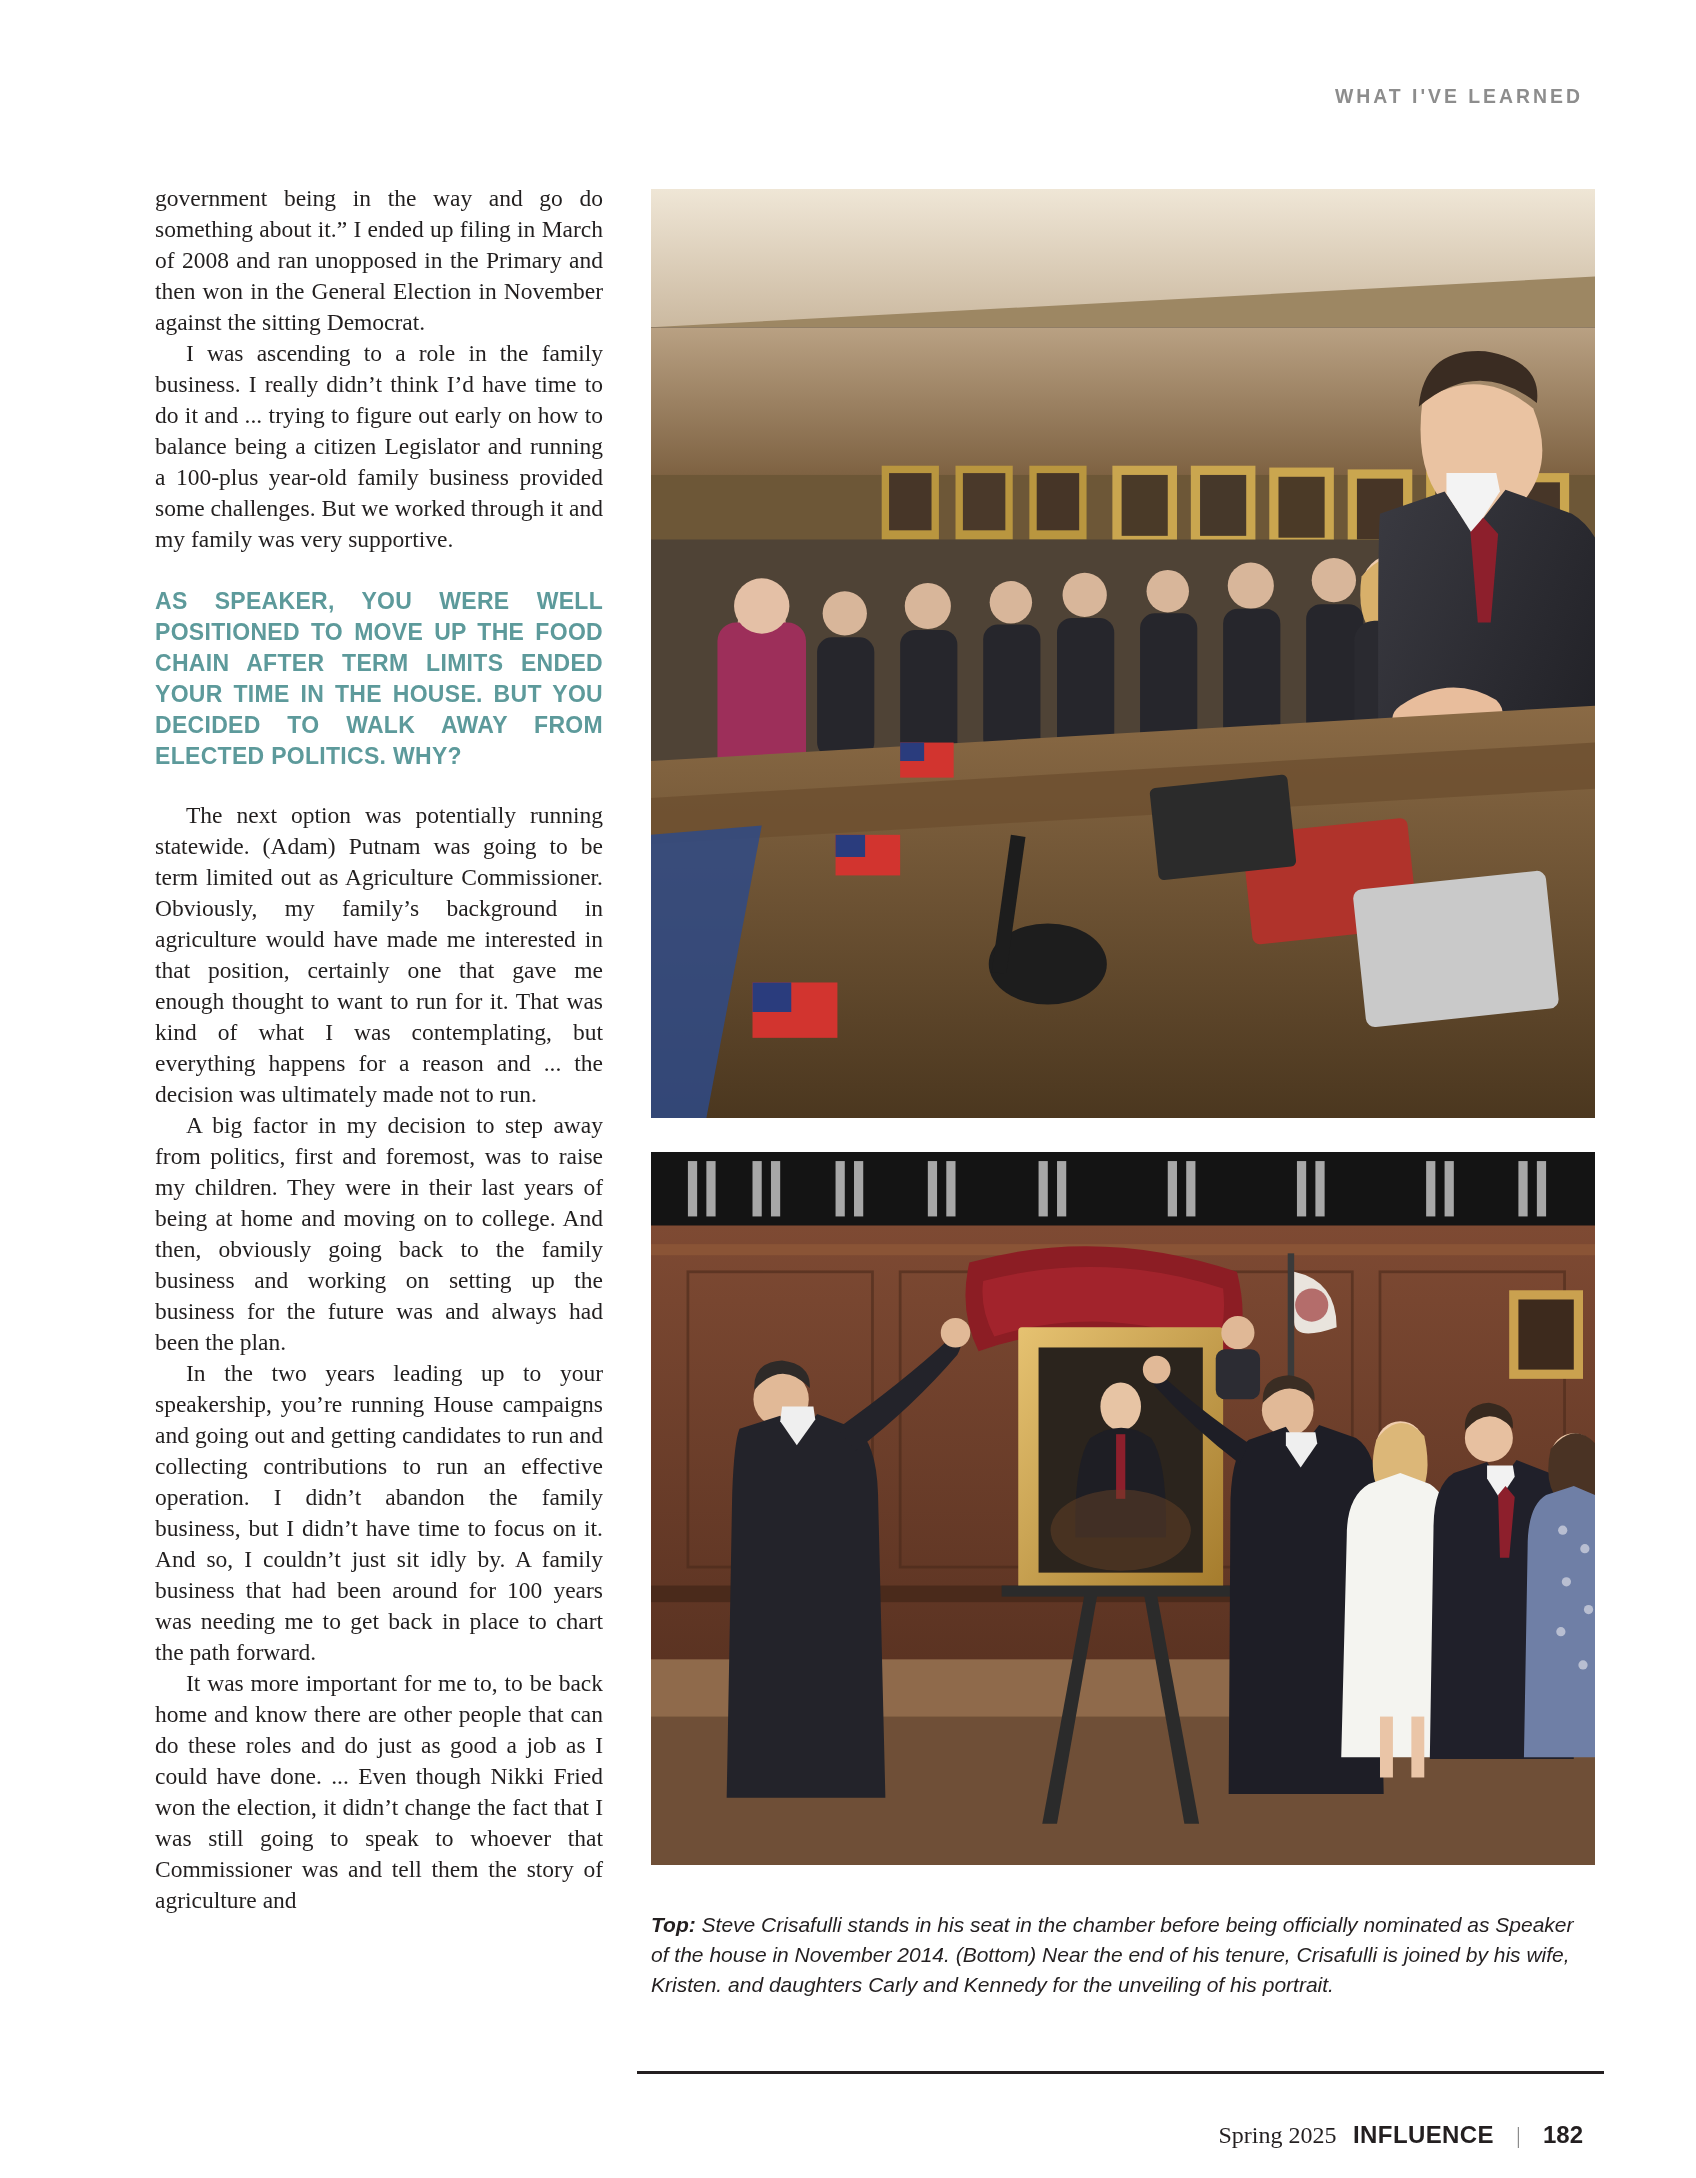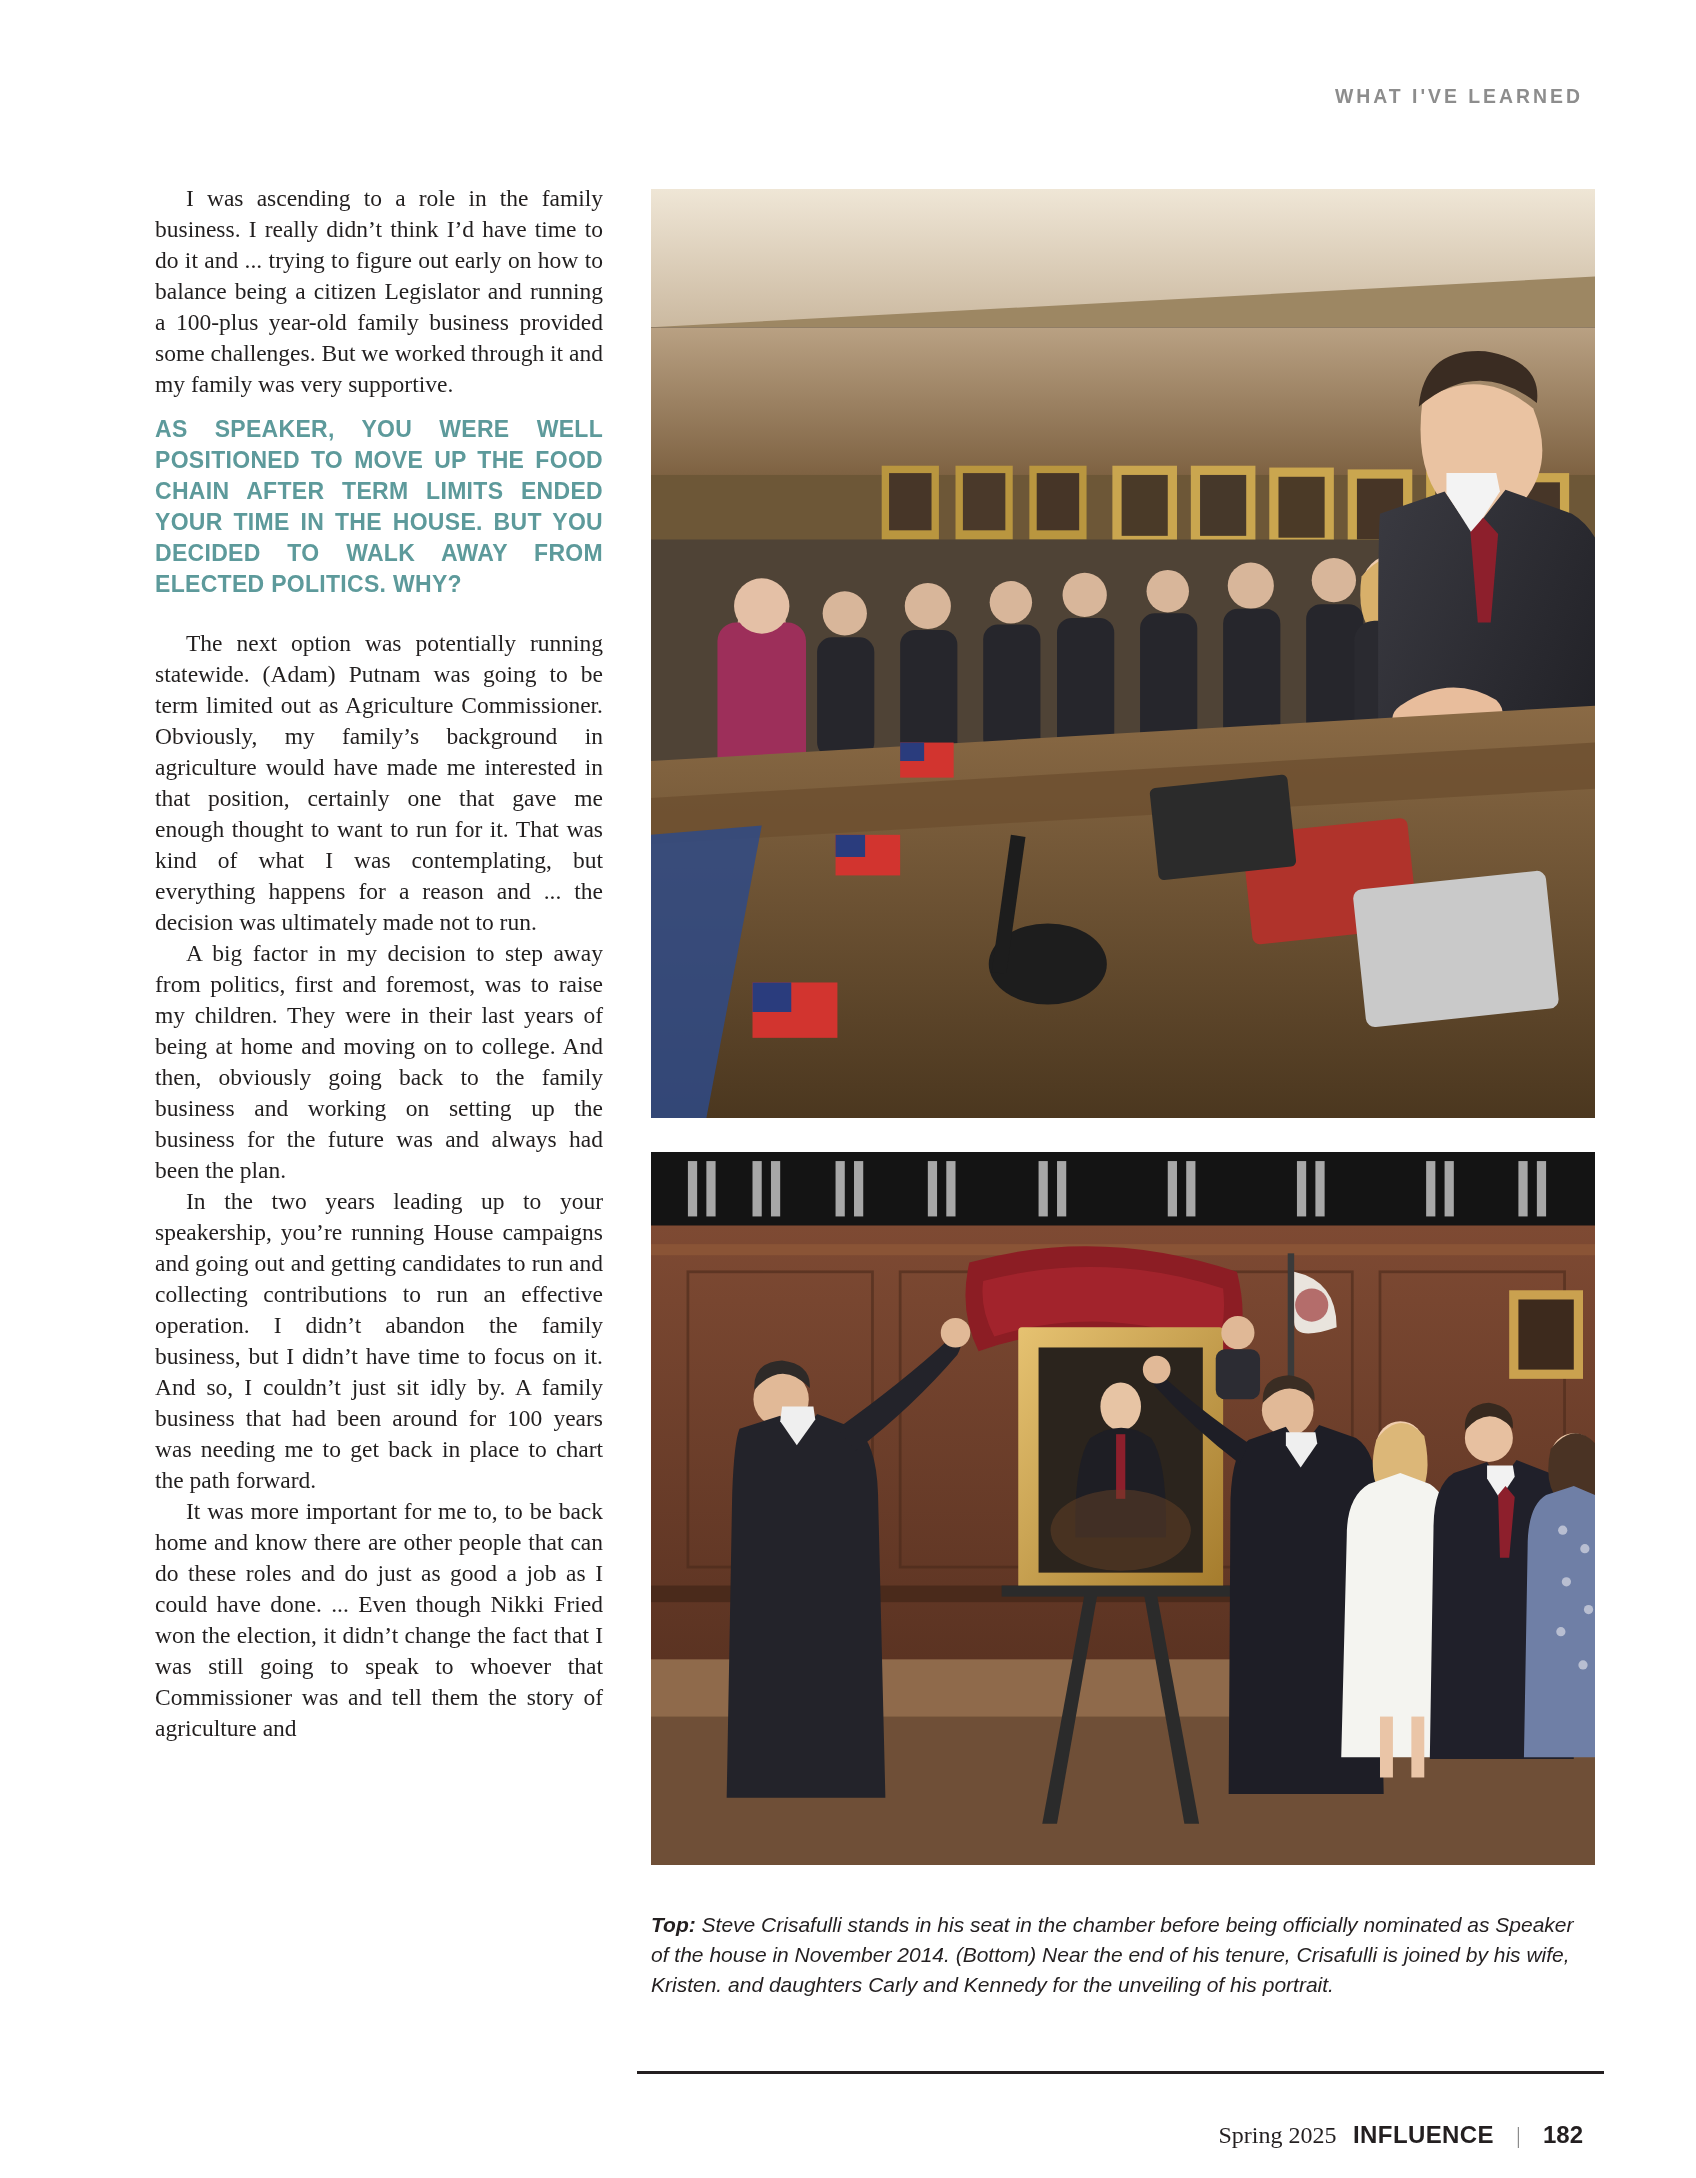--- a/index.html
+++ b/index.html
@@ -50,21 +50,21 @@
     margin: 0;
     text-indent: 31px;
   }
   .column p.no-indent {
     text-indent: 0;
   }
   .column p.last-line-left {
     text-align-last: left;
   }
   .question {
-    margin: 14px 0 28px 0;
+    margin: 31px 0 28px 0;
     font-family: "Liberation Sans", sans-serif;
     font-weight: 700;
     font-size: 23px;
     line-height: 31px;
     letter-spacing: 0.3px;
     color: #5d9a9b;
     text-align: justify;
     text-align-last: left;
   }
   .bold-name {
@@ -144,20 +144,21 @@
   }
 </style>
 </head>
 <body>
 
 <div class="page">
 
   <div class="running-head">WHAT I'VE LEARNED</div>
 
   <div class="column">
+    <p class="no-indent">government being in the way and go do something about it.” I ended up filing in March of 2008 and ran unopposed in the Primary and then won in the General Election in November against the sitting Democrat.</p>
     <p>I was ascending to a role in the family business. I really didn’t think I’d have time to do it and ... trying to figure out early on how to balance being a citizen Legislator and running a 100-plus year-old family business provided some challenges. But we worked through it and my family was very supportive.</p>
 
     <div class="question">AS SPEAKER, YOU WERE WELL POSITIONED TO MOVE UP THE FOOD CHAIN AFTER TERM LIMITS ENDED YOUR TIME IN THE HOUSE. BUT YOU DECIDED TO WALK AWAY FROM ELECTED POLITICS. WHY?</div>
 
     <p><span>The next option was potentially running statewide. </span><span class="bold-name">(Adam) Putnam</span><span> was going to be term limited out as Agriculture Commissioner. Obviously, my family’s background in agriculture would have made me interested in that position, certainly one that gave me enough thought to want to run for it. That was kind of what I was contemplating, but everything happens for a reason and ... the decision was ultimately made not to run.</span></p>
 
     <p>A big factor in my decision to step away from politics, first and foremost, was to raise my children. They were in their last years of being at home and moving on to college. And then, obviously going back to the family business and working on setting up the business for the future was and always had been the plan.</p>
 
     <p>In the two years leading up to your speakership, you’re running House campaigns and going out and getting candidates to run and collecting contributions to run an effective operation. I didn’t abandon the family business, but I didn’t have time to focus on it. And so, I couldn’t just sit idly by. A family business that had been around for 100 years was needing me to get back in place to chart the path forward.</p>
 

